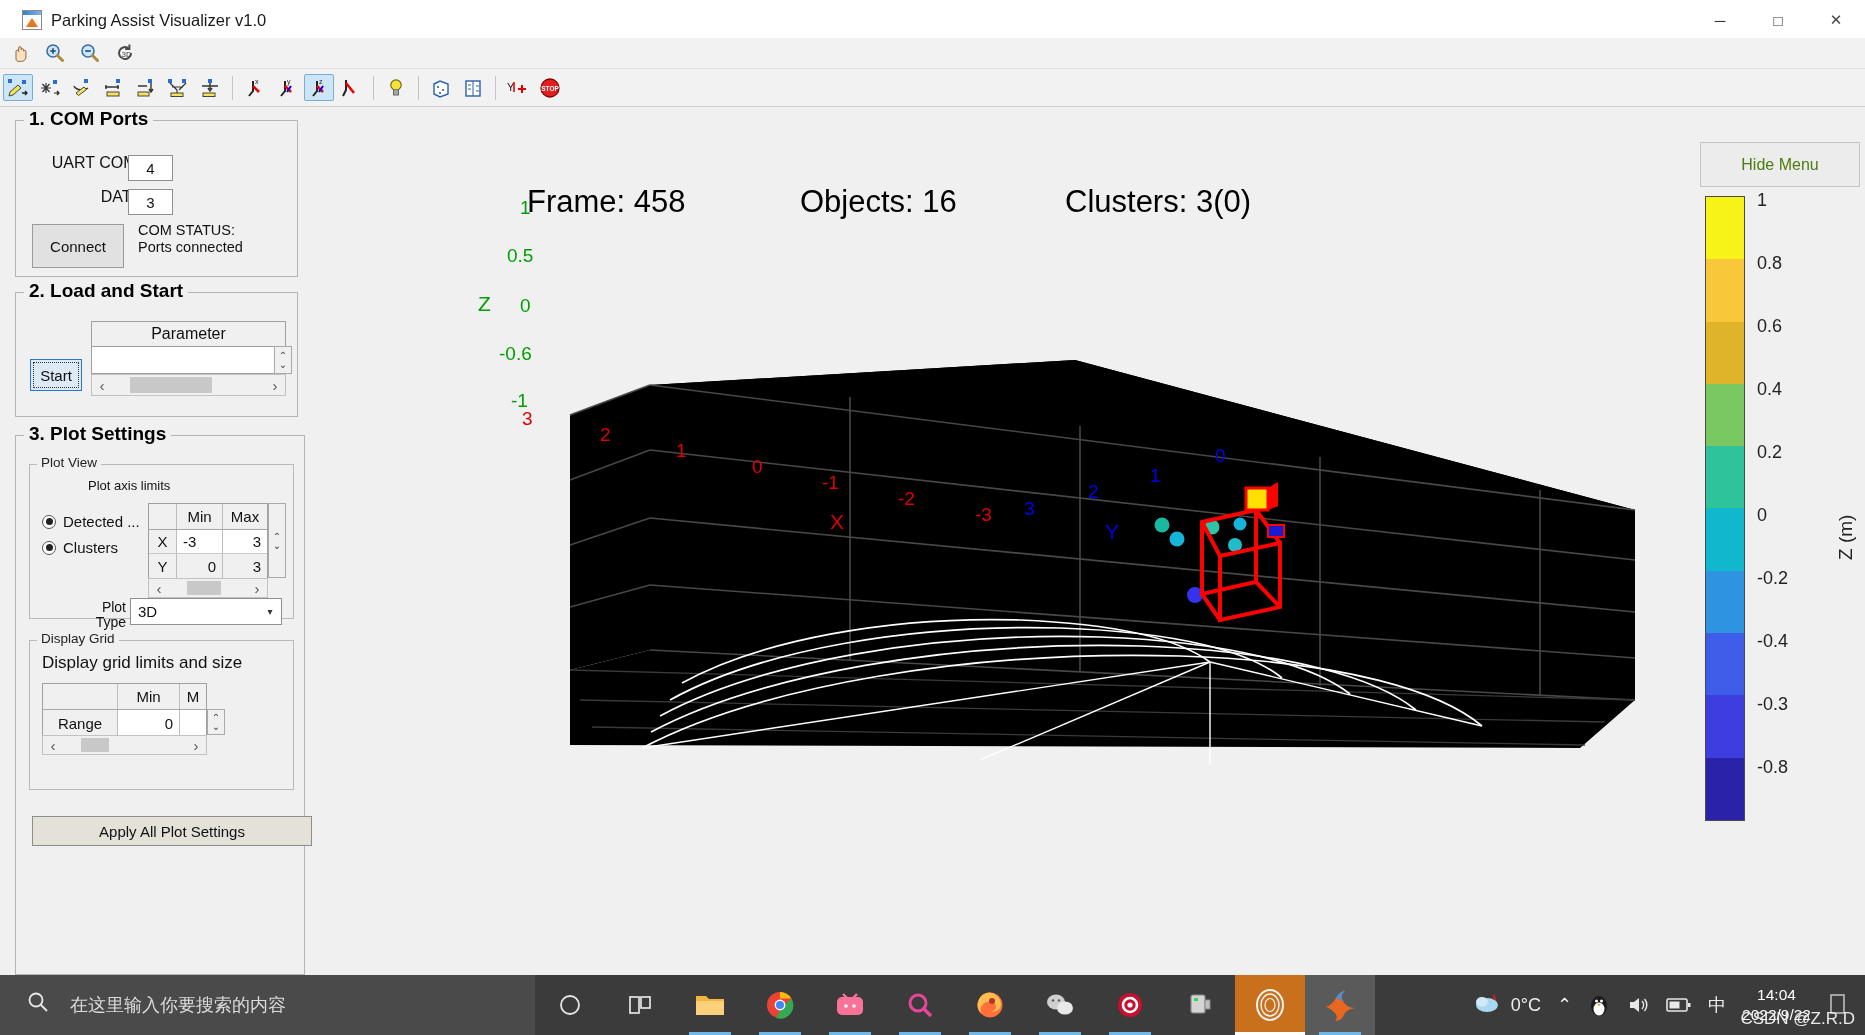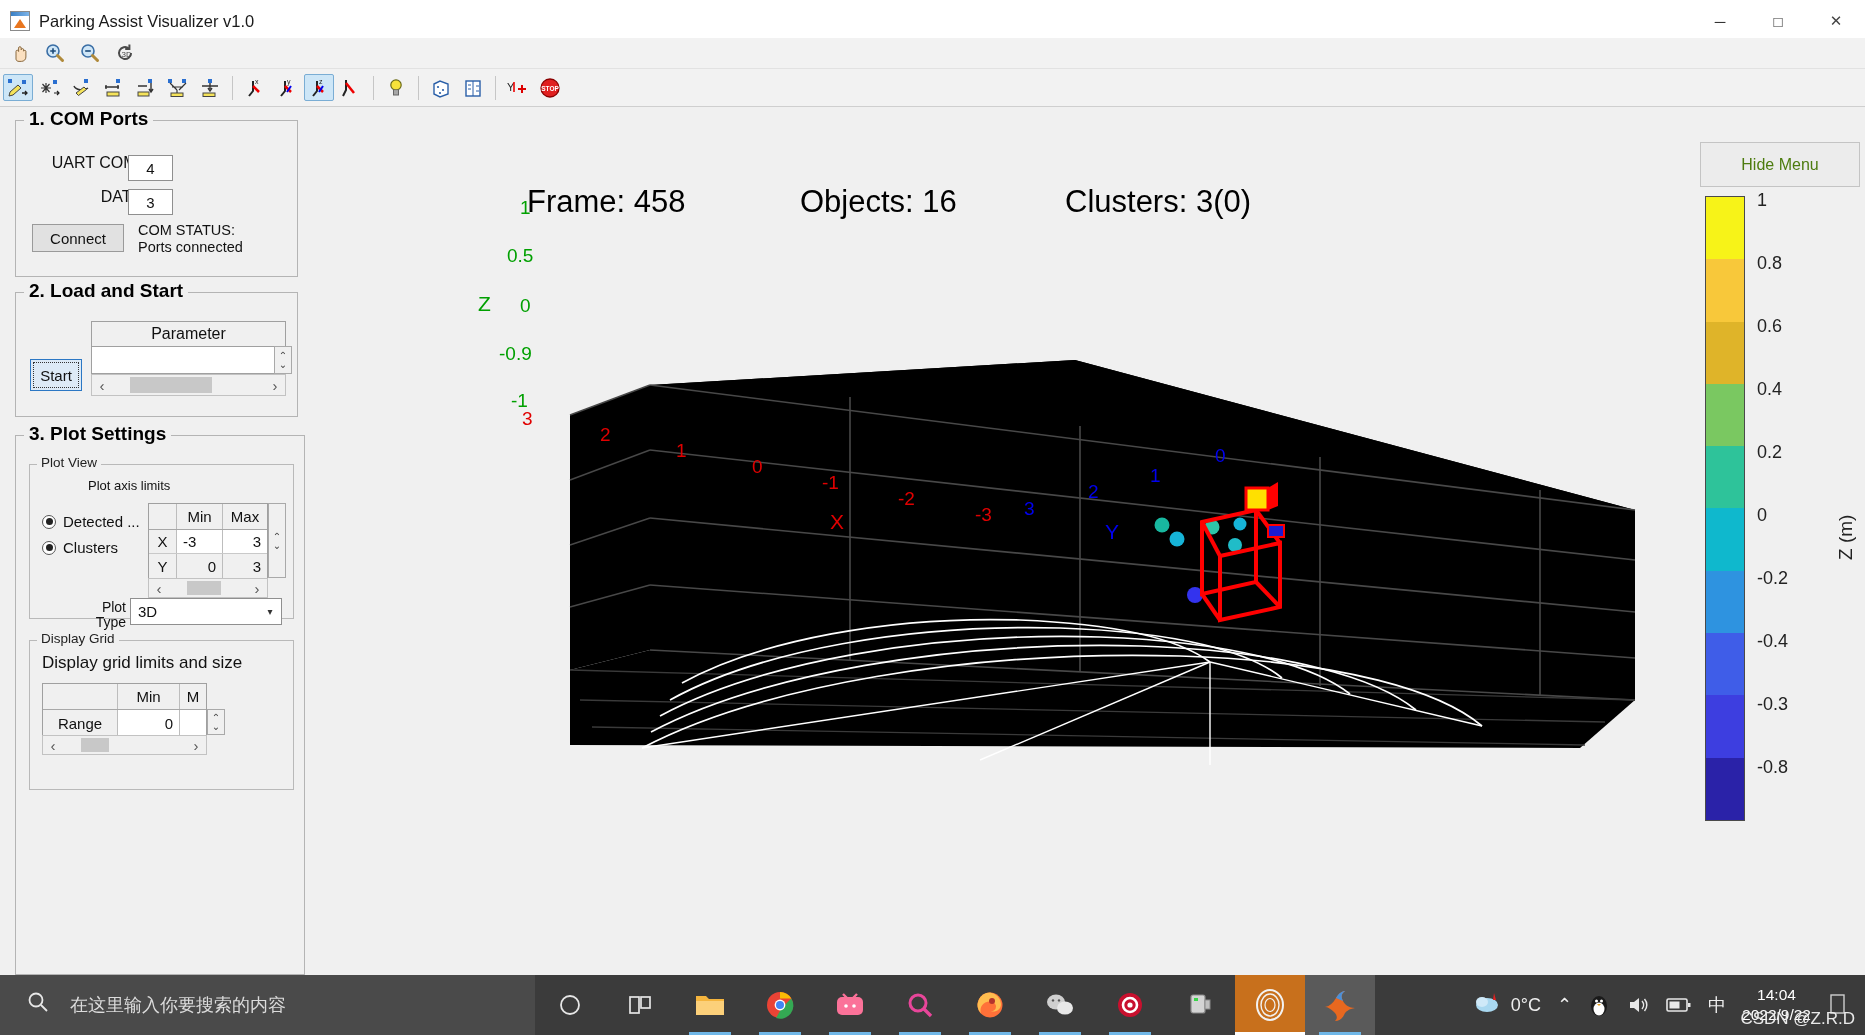--- a/index.html
+++ b/index.html
@@ -8,22 +8,22 @@
     width: 1865px; height: 1035px;
     overflow: hidden;
     font-family: "Liberation Sans", sans-serif;
     background: #f0f0f0;
   }
   #app { position: relative; width: 1865px; height: 1035px; }
 
   
   .titlebar {
     position: absolute; left: 0; top: 0; width: 1865px; height: 46px;
-    background: #ffffff; border-bottom: 4px solid #0c4a6e;
-    display: flex; align-items: center;
+    background: #ffffff; border-bottom: 6px solid #0c4a6e;
+    display: flex; align-items: center; padding-left: 12px;
   }
   .title-icon {
     width: 20px; height: 20px; margin-left: 10px; margin-right: 9px;
     border: 1px solid #8a8a8a; background: #ffffff;
     position: relative; overflow: hidden; flex: 0 0 auto;
   }
   .title-icon::before {
     content: ""; position: absolute; left: 0; top: 0; right: 0; height: 4px;
     background: linear-gradient(90deg,#3a7fc4,#7db4e8);
   }
@@ -395,21 +395,21 @@
 
   <div class="group" style="left:15px; top:120px; width:283px; height:157px;">
     <div class="glabel">1. COM Ports</div>
 
     <div class="lbl lbl-r" style="left:20px; top:33px; width:105px;">UART COM:</div>
     <div class="numbox" style="left:112px; top:34px; width:45px; height:26px;">4</div>
 
     <div class="lbl lbl-r" style="left:20px; top:67px; width:105px;">DATA</div>
     <div class="numbox" style="left:112px; top:68px; width:45px; height:26px;">3</div>
 
-    <div class="btn" style="left:16px; top:103px; width:92px; height:28px;">Connect</div>
+    <div class="btn" style="left:16px; top:103px; width:92px; height:44px;">Connect</div>
     <div class="statustext" style="left:122px; top:101px;">COM STATUS: Ports connected</div>
   </div>
 
   <div class="group" style="left:15px; top:292px; width:283px; height:125px;">
     <div class="glabel">2. Load and Start</div>
 
     <div class="btn focus" style="left:14px; top:66px; width:52px; height:32px;">Start</div>
 
     <div class="paramhdr" style="left:75px; top:28px; width:195px; height:25px;">Parameter</div>
     <div class="paramlist" style="left:75px; top:53px; width:195px; height:28px;"></div>
@@ -502,20 +502,21 @@
       </div>
       <div class="hscroll" style="left:12px; top:94px; width:165px; height:20px;">
         <div class="arr">‹</div>
         <div class="thumbwrap">
           <div class="thumb" style="left:18px; width:28px;"></div>
         </div>
         <div class="arr">›</div>
       </div>
     </div>
 
+    <div class="btn plain" style="left:16px; top:380px; width:280px; height:30px;">Apply All Plot Settings</div>
   </div>
 
   <div class="hidemenu" style="left:1700px; top:142px; width:160px; height:45px;">Hide Menu</div>
 
   <div class="plothdr" style="left:527px; top:184px;">Frame: 458</div>
   <div class="plothdr" style="left:800px; top:184px;">Objects: 16</div>
   <div class="plothdr" style="left:1065px; top:184px;">Clusters: 3(0)</div>
 
   <div class="plotarea">
     <svg width="1230" height="610" viewBox="0 0 1230 610">
@@ -586,21 +587,21 @@
         <rect x="826" y="288" width="22" height="22" fill="#ffe000" stroke="#ff0000" stroke-width="3"></rect>
         <path d="M848,288 L858,282 L858,306 L848,310 Z" fill="#ff0000"></path>
         <rect x="848" y="325" width="16" height="12" fill="#1a1ad0" stroke="#ff0000" stroke-width="2"></rect>
       </g>
     </svg>
 
     
     <div class="axlabel ax-z" style="left:100px; top:-3px;">1</div>
     <div class="axlabel ax-z" style="left:87px; top:45px;">0.5</div>
     <div class="axlabel ax-z" style="left:100px; top:95px;">0</div>
-    <div class="axlabel ax-z" style="left:79px; top:143px;">-0.9</div>
+    <div class="axlabel ax-z" style="left:79px; top:143px;">-0.6</div>
     <div class="axlabel ax-z" style="left:91px; top:190px;">-1</div>
     <div class="axlabel ax-z" style="left:58px; top:92px; font-size:21px;">Z</div>
 
     
     <div class="axlabel ax-x" style="left:102px; top:208px;">3</div>
     <div class="axlabel ax-x" style="left:180px; top:224px;">2</div>
     <div class="axlabel ax-x" style="left:256px; top:240px;">1</div>
     <div class="axlabel ax-x" style="left:332px; top:256px;">0</div>
     <div class="axlabel ax-x" style="left:402px; top:272px;">-1</div>
     <div class="axlabel ax-x" style="left:478px; top:288px;">-2</div>

